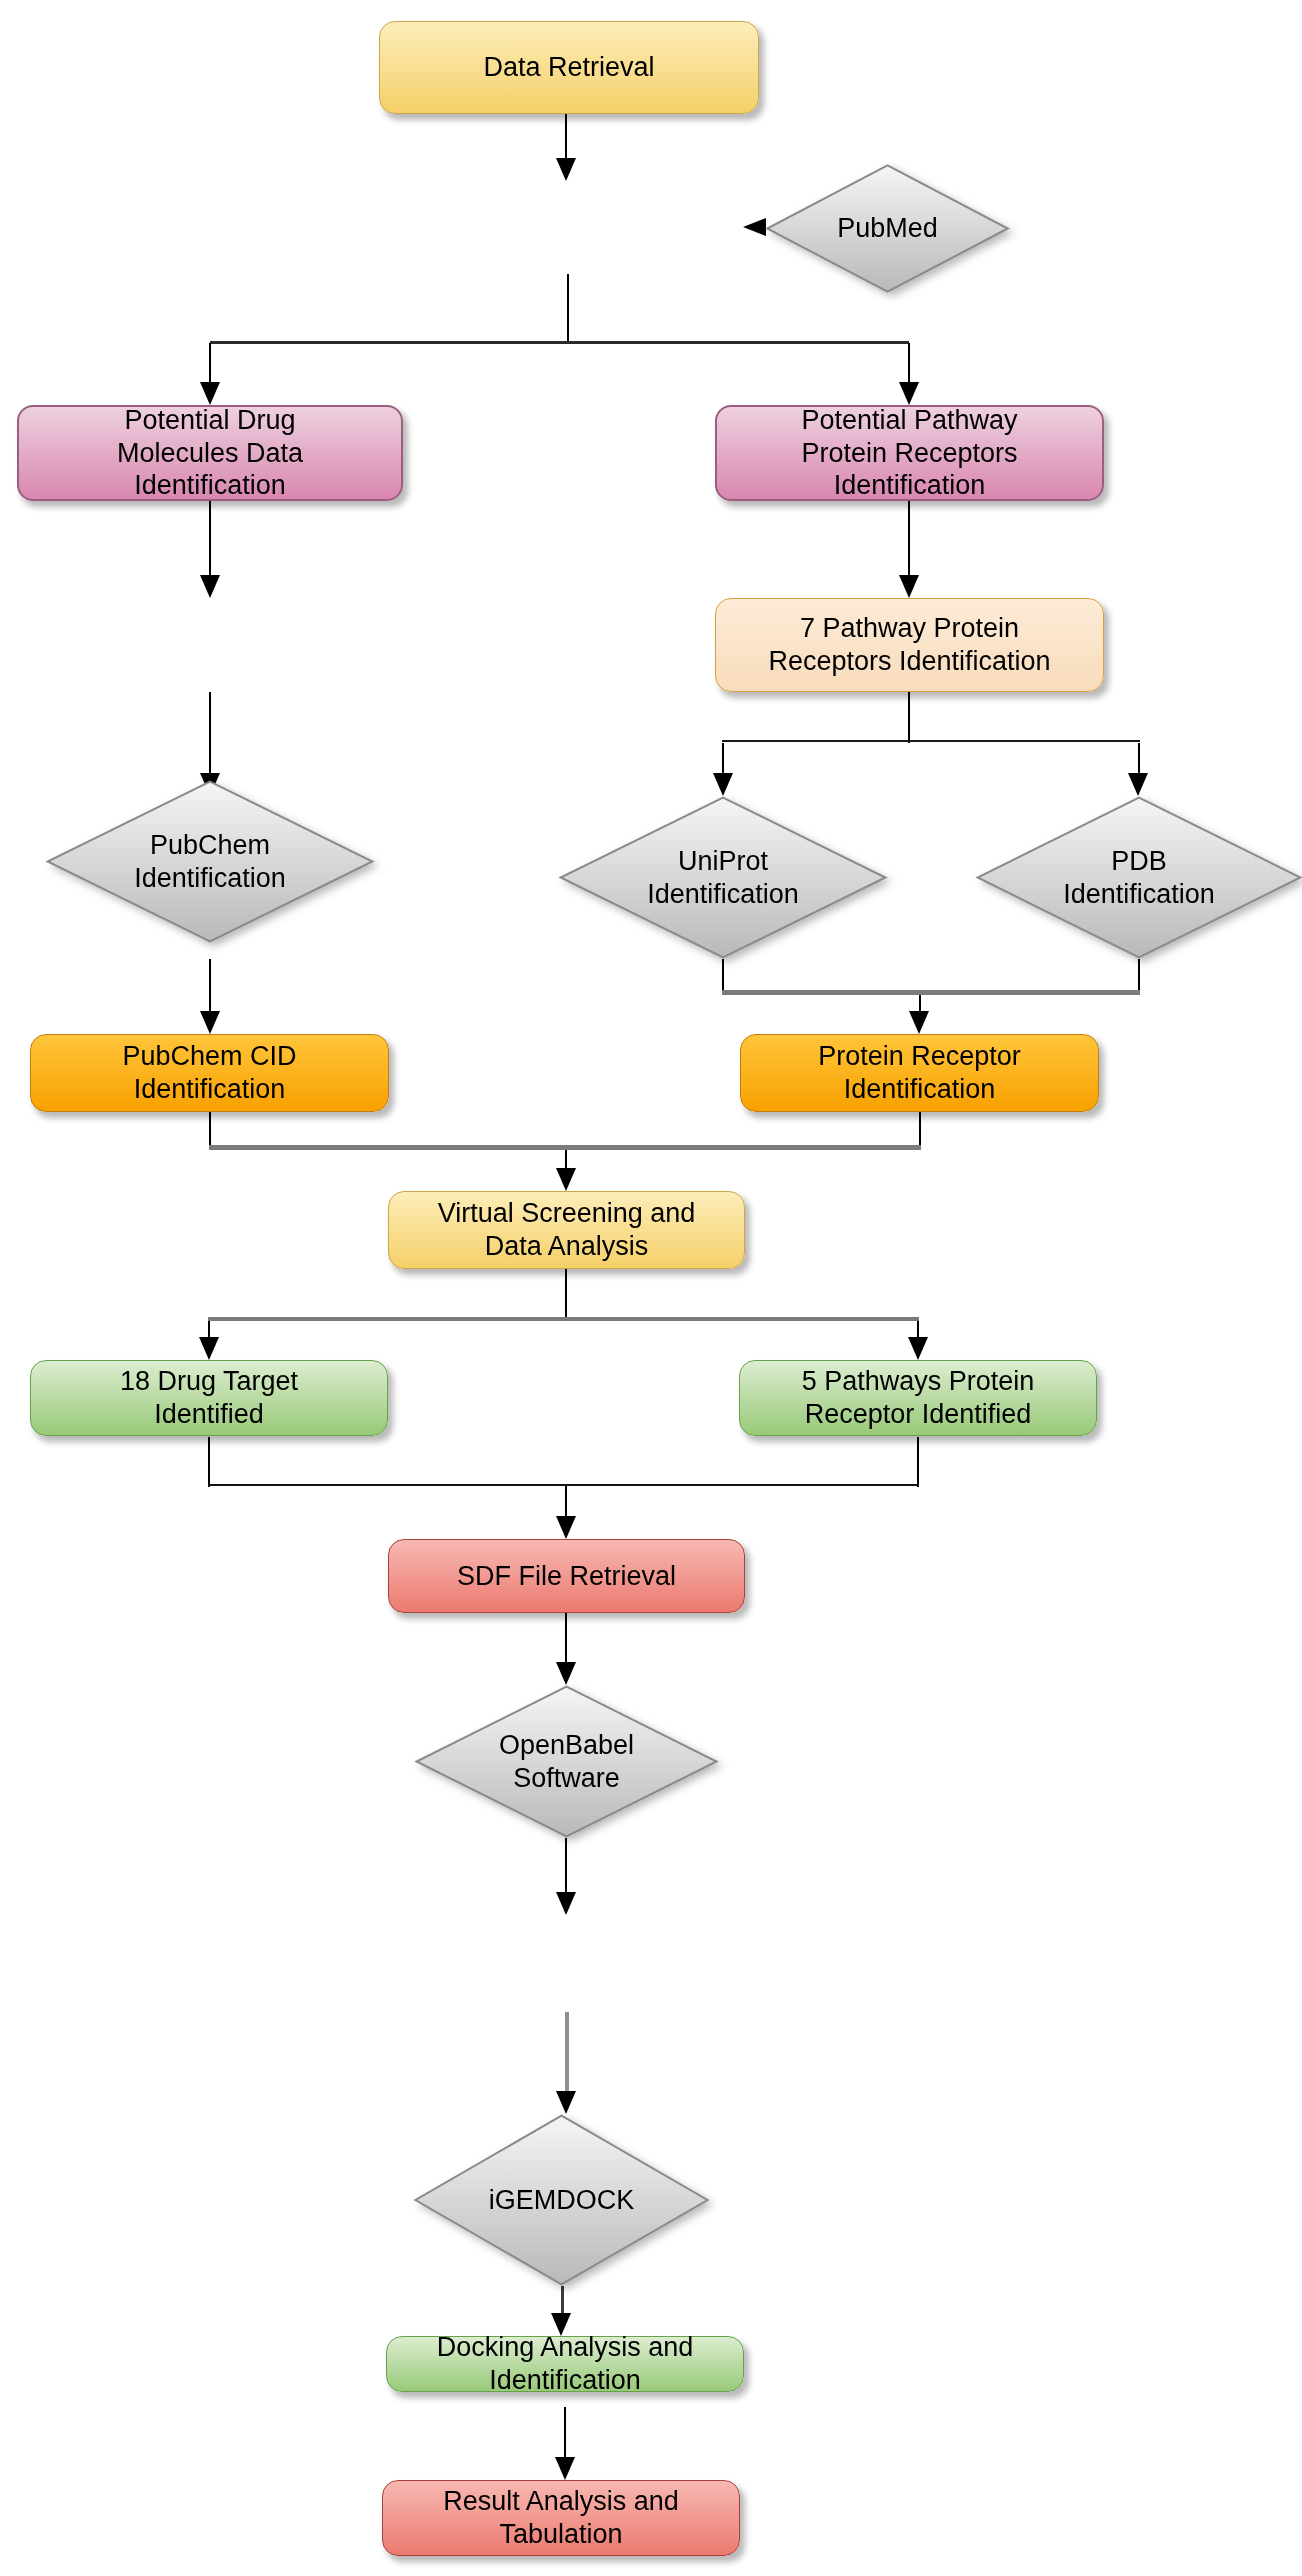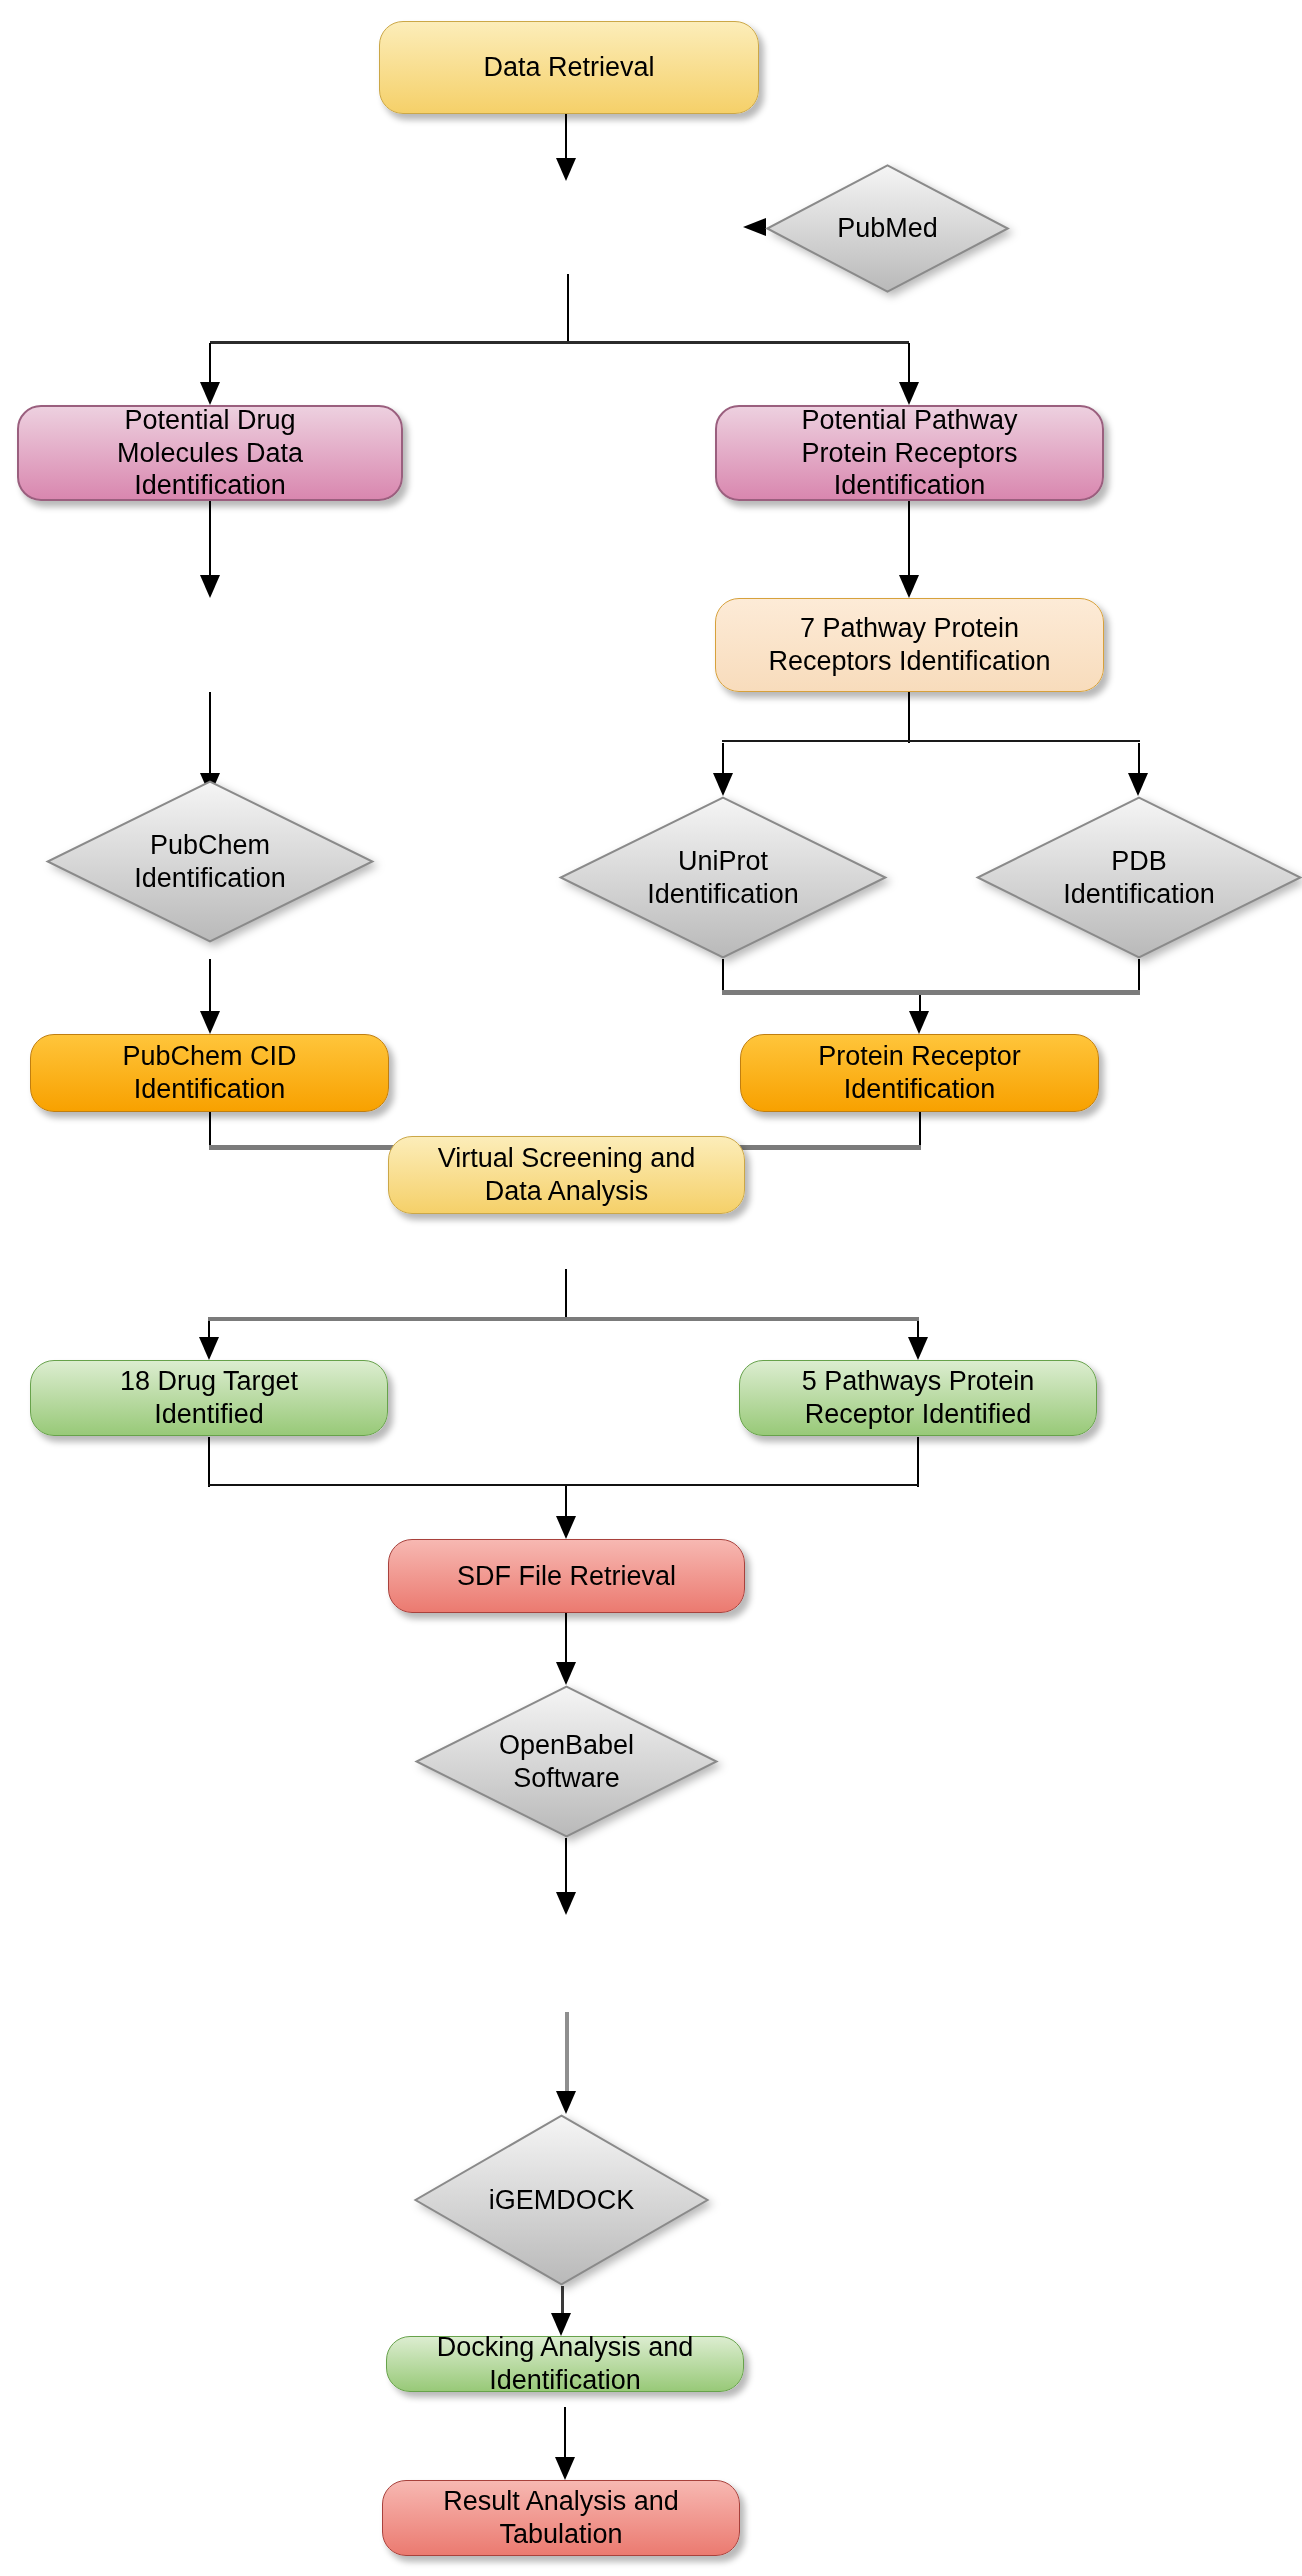--- a/index.html
+++ b/index.html
@@ -3,21 +3,21 @@
 <meta charset="utf-8">
 <style>
   html,body{margin:0;padding:0;background:#ffffff;}
   #canvas{
     position:relative;width:1303px;height:2576px;background:#ffffff;
     font-family:"Liberation Sans",sans-serif;color:#000;overflow:hidden;
   }
   .node{
     position:absolute;box-sizing:border-box;
     display:flex;align-items:center;justify-content:center;
-    text-align:center;border-radius:24px;
+    text-align:center;border-radius:16px;
     font-size:27px;line-height:1.22;white-space:pre-line;
     border:1.8px solid #000;
     box-shadow:4.9px 5.5px 6px rgba(0,0,0,0.28);
   }
   .yellow{background:linear-gradient(#FCEDB9,#F5D069);border-color:#CBA747;}
   .gray  {background:linear-gradient(#F2F2F2,#B3B3B3);border-color:#828282;}
   .pink  {background:linear-gradient(#EDD0DF,#D987AF);border-color:#9A5F7E;border-width:2.4px;}
   .peach {background:linear-gradient(#FDEBD7,#F8DCBC);border-color:#D7A13B;}
   .orange{background:linear-gradient(#FFC53B,#F8A100);border-color:#C07E10;}
   .green {background:linear-gradient(#DCEDD0,#98C978);border-color:#67A24B;}
@@ -172,21 +172,21 @@
     <div class="diamond-label">PDB
 Identification</div>
   </div>
 
   <div class="node orange" style="left:30px;top:1034px;width:359px;height:78px">PubChem CID
 Identification</div>
 
   <div class="node orange" style="left:740px;top:1034px;width:359px;height:78px">Protein Receptor
 Identification</div>
 
-  <div class="node yellow" style="left:388px;top:1136px;width:357px;height:78px">Virtual Screening and
+  <div class="node yellow" style="left:388px;top:1191px;width:357px;height:78px">Virtual Screening and
 Data Analysis</div>
 
   <div class="node green" style="left:30px;top:1360px;width:358px;height:76px">18 Drug Target
 Identified</div>
 
   <div class="node green" style="left:739px;top:1360px;width:358px;height:76px">5 Pathways Protein
 Receptor Identified</div>
 
   <div class="node red" style="left:388px;top:1539px;width:357px;height:74px">SDF File Retrieval</div>
 

